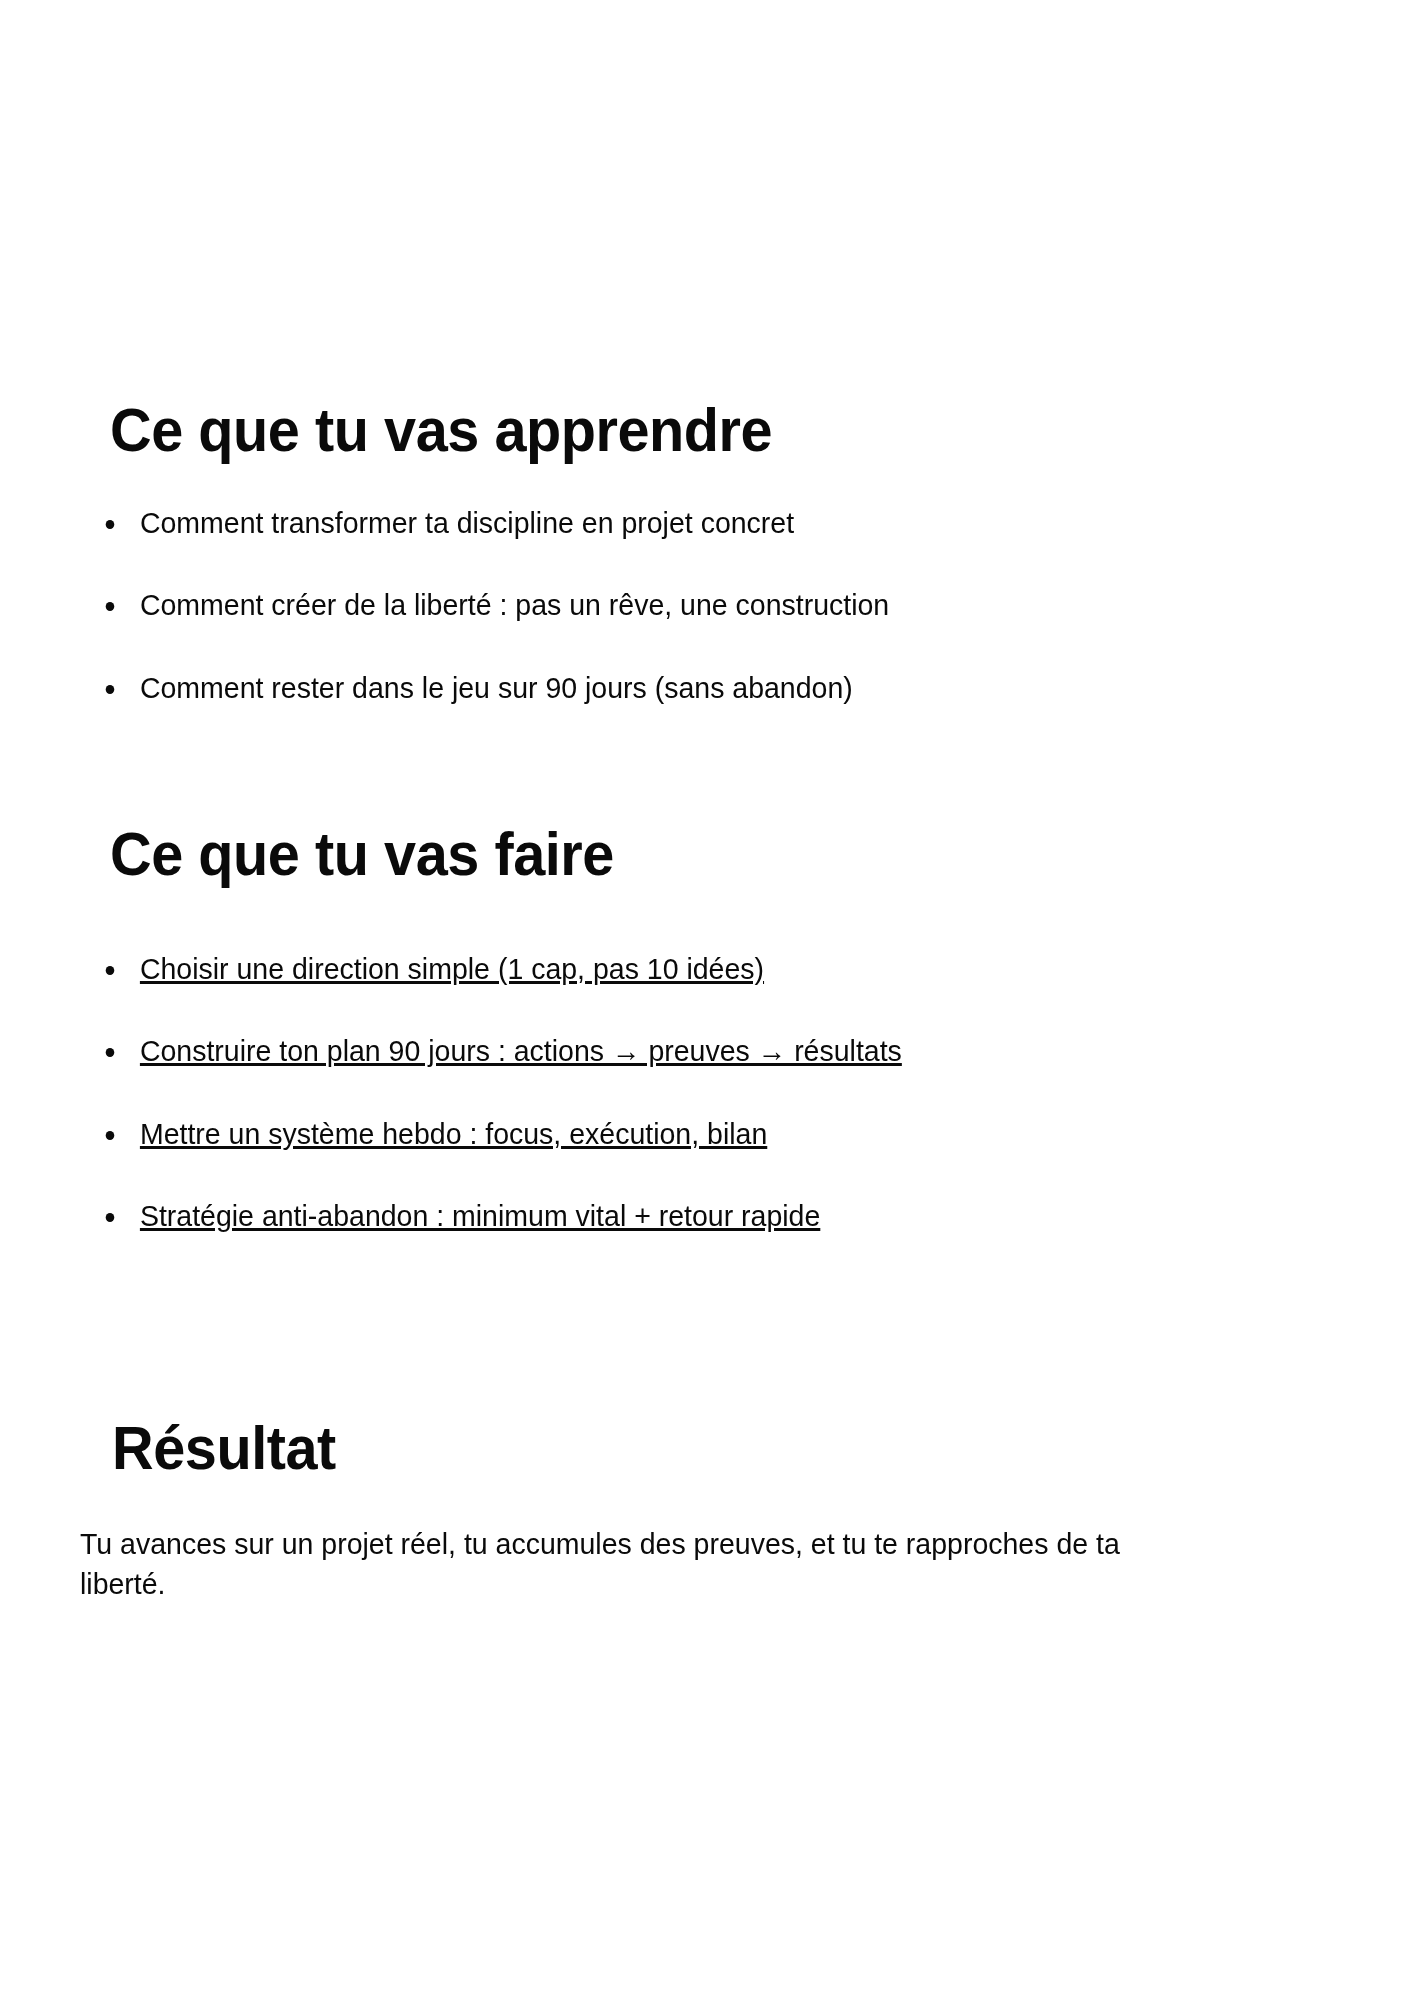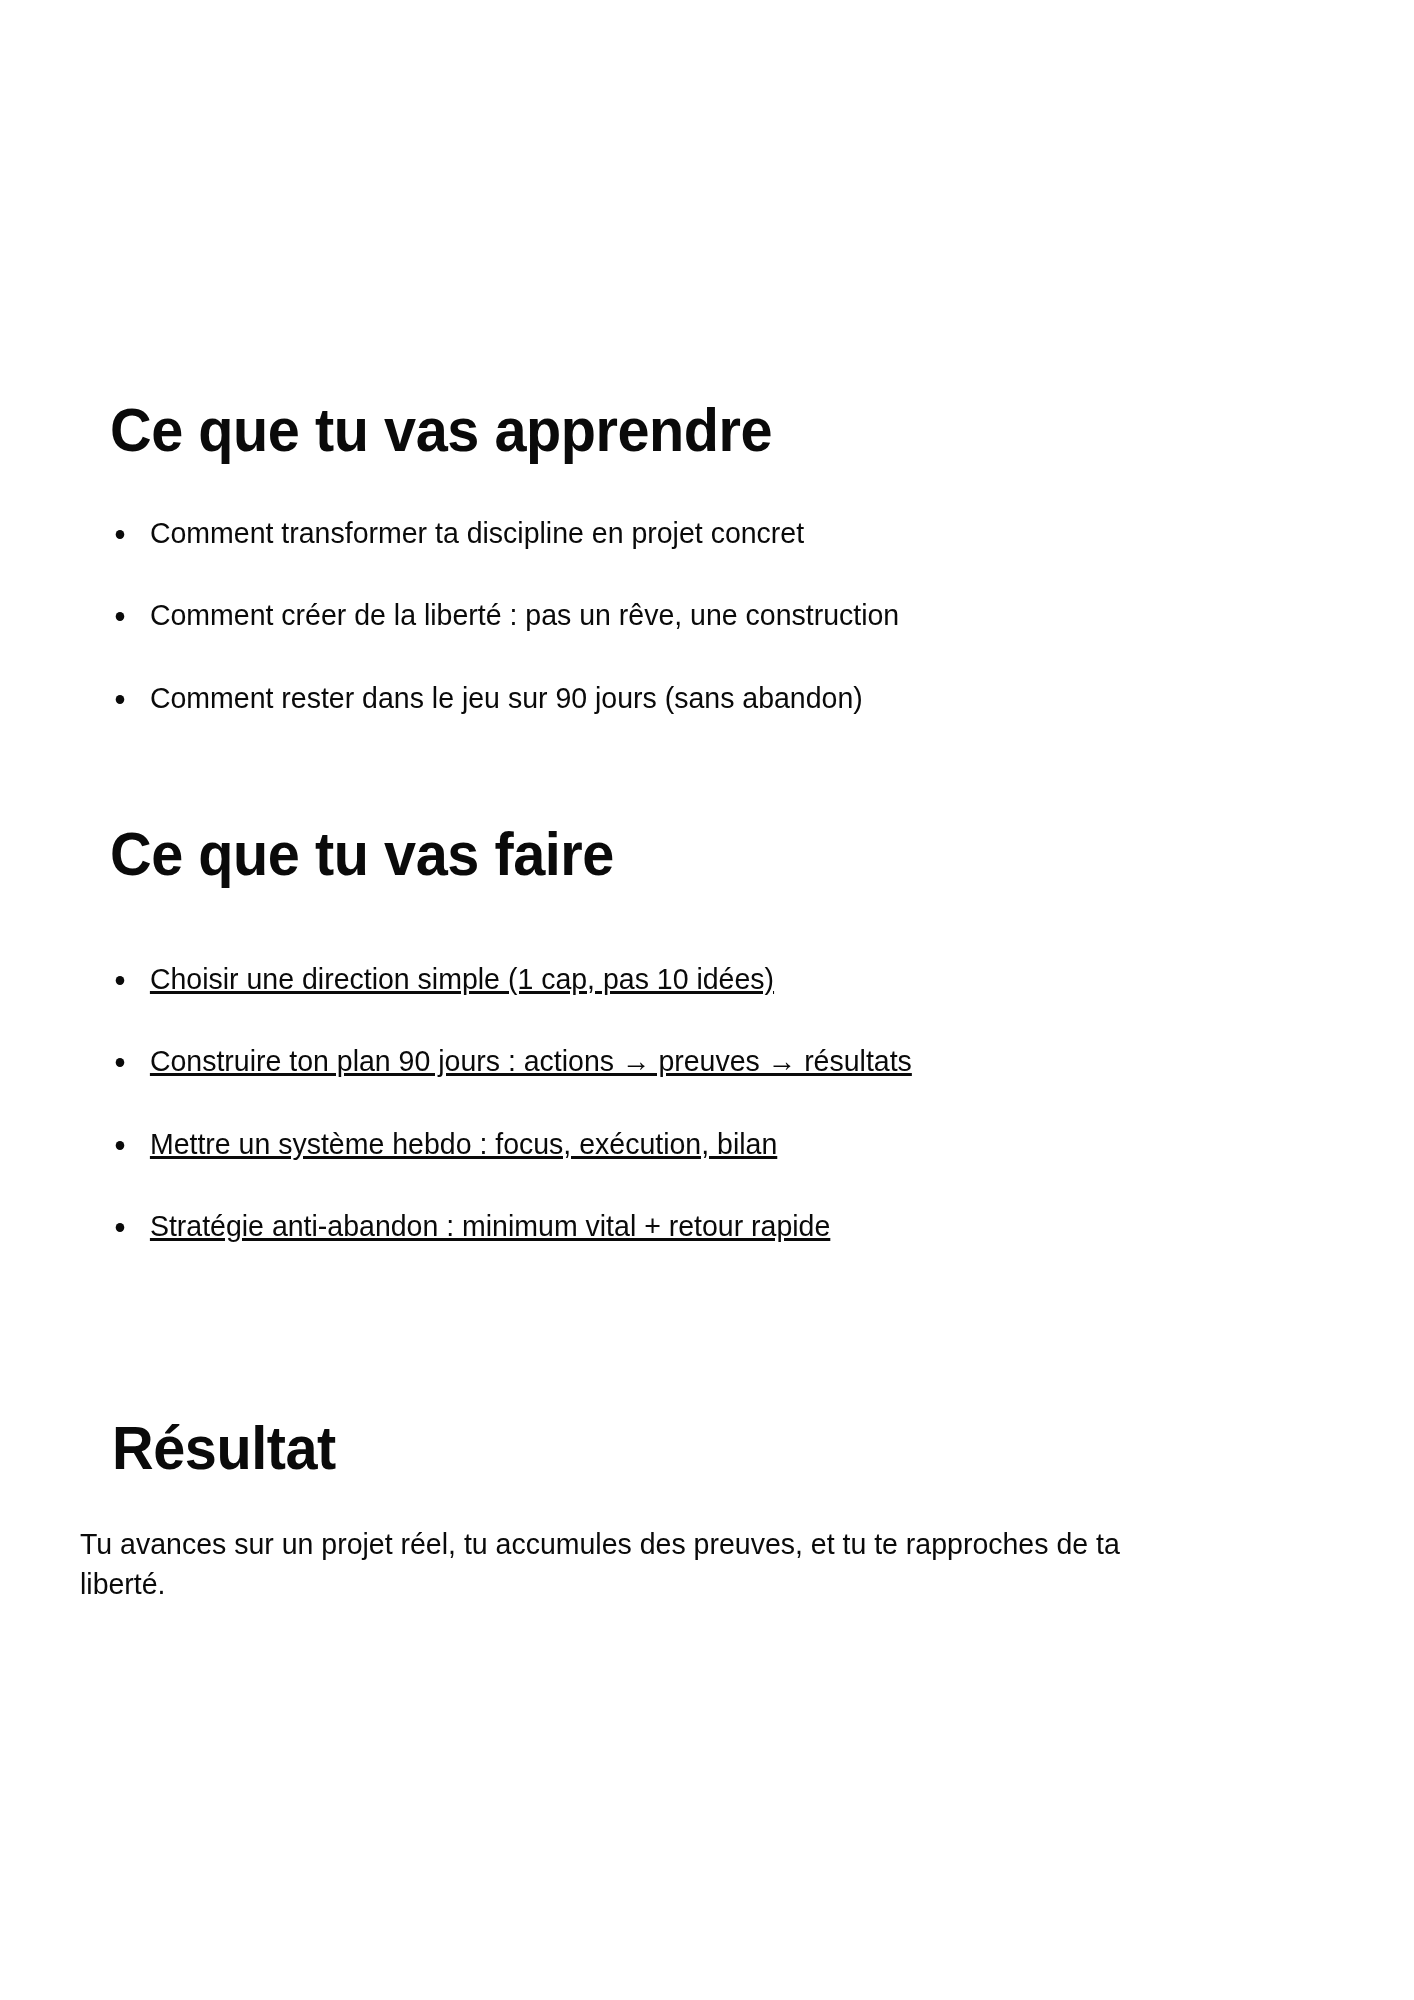--- a/index.html
+++ b/index.html
@@ -62,21 +62,21 @@
   .h-result {
     position: absolute;
     left: 112px;
     top: 1416px;
   }
 
   
   .bullet-list {
     position: absolute;
     list-style: none;
-    margin: 10px;
+    margin: 0;
     padding: 0;
     left: 100px;
     width: 1180px;
   }
 
   .list-learn { top: 504px; }
   .list-do    { top: 950px; text-decoration: underline; }
 
   .bullet-item {
     position: relative;

